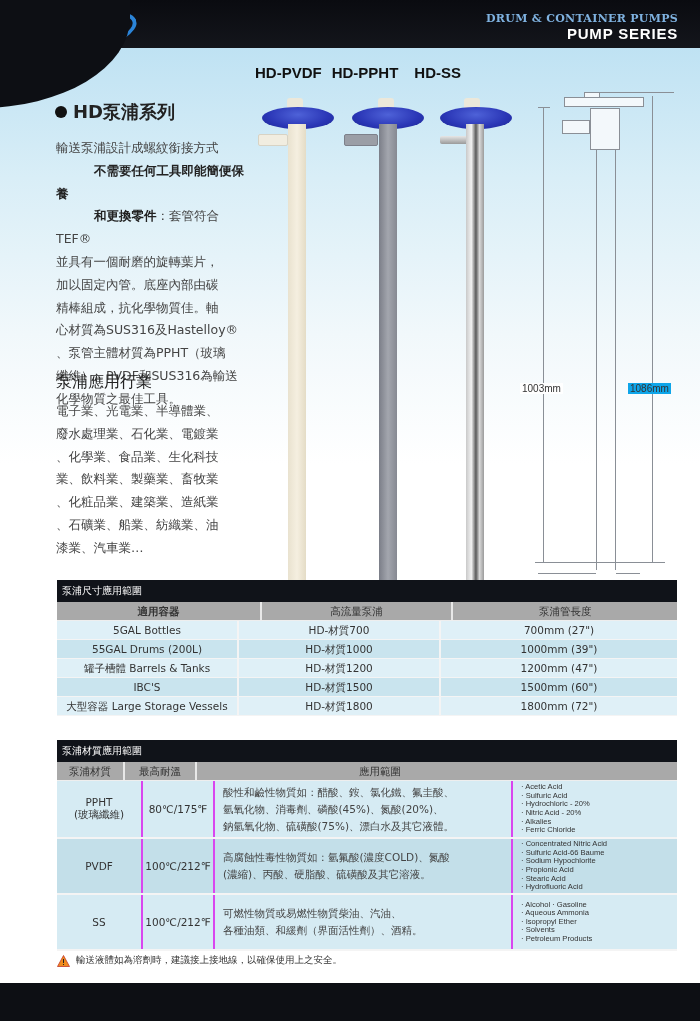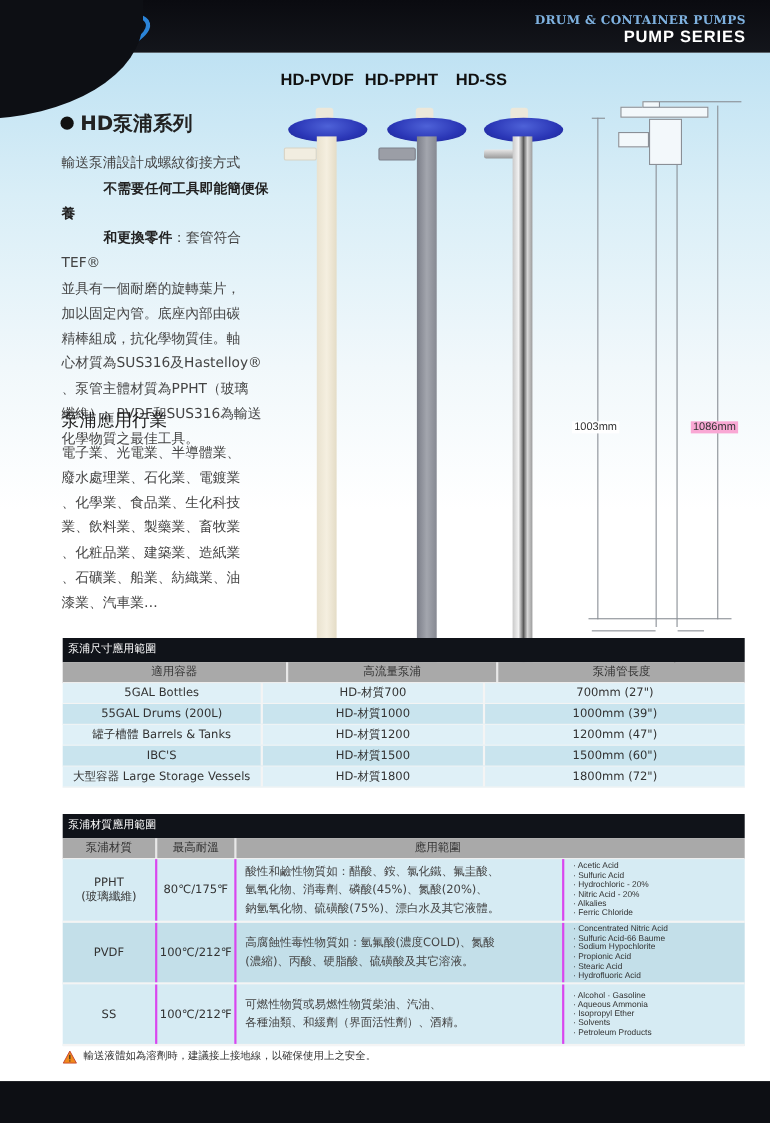--- a/index.html
+++ b/index.html
@@ -148,31 +148,31 @@
       <div style="position:absolute; left:54px; top:5px; width:80px; height:10px; border:1px solid #8a8f96; background:#f3f8fb;"></div>
       <div style="position:absolute; left:74px; top:0; width:16px; height:6px; border:1px solid #8a8f96; background:#f3f8fb;"></div>
       <div style="position:absolute; left:80px; top:16px; width:30px; height:42px; border:1px solid #8a8f96; background:#f3f8fb;"></div>
       <div style="position:absolute; left:52px; top:28px; width:28px; height:14px; border:1px solid #8a8f96; background:#f3f8fb;"></div>
       <div style="position:absolute; left:86px; top:58px; width:20px; height:420px; border-left:1px solid #8a8f96; border-right:1px solid #8a8f96;"></div>
       <div class="ln" style="left:33px; top:15px; width:1px; height:456px;"></div>
       <div class="ln" style="left:28px; top:15px; width:12px; height:1px;"></div>
       <div class="ln" style="left:142px; top:4px; width:1px; height:467px;"></div>
       <div class="ln" style="left:25px; top:470px; width:130px; height:1px;"></div>
       <div class="dim-label" style="left:10px; top:291px; background:#fff; padding:0 2px;">1003mm</div>
-      <div class="dim-label" style="left:118px; top:291px; background:#f9a8d4; padding:0 2px;">1086mm</div>
+      <div class="dim-label" style="left:118px; top:291px; background:#0ea5e9; padding:0 2px;">1086mm</div>
       <div class="ln" style="left:28px; top:481px; width:58px; height:1px;"></div>
       <div class="ln" style="left:106px; top:481px; width:24px; height:1px;"></div>
       <div class="dim-label" style="left:55px; top:489px;">HD-SS ϕ42mm</div>
       <div class="dim-label" style="left:43px; top:501px;">PPHT.PVDF ϕ41mm</div>
     </div>
 
     <div class="tbl-wrap" style="top:532px;">
       <div class="tbl-title">泵浦尺寸應用範圍</div>
       <div class="tbl-head">
-        <div style="width:216px;">適用容器</div>
+        <div style="width:216px;font-weight:bold;">適用容器</div>
         <div style="width:202px;">高流量泵浦</div>
         <div style="width:236px; border-right:none;">泵浦管長度</div>
       </div>
       <div>
         <div class="tbl-row">
           <div style="width:182px;">5GAL Bottles</div>
           <div style="width:202px;">HD-材質700</div>
           <div style="width:236px; border-right:none;">700mm (27")</div>
         </div>
         <div class="tbl-row">
@@ -194,21 +194,21 @@
           <div style="width:182px;">大型容器 Large Storage Vessels</div>
           <div style="width:202px;">HD-材質1800</div>
           <div style="width:236px; border-right:none;">1800mm (72")</div>
         </div>
       </div>
     </div>
 
     <div class="tbl-wrap" style="top:692px;">
       <div class="tbl-title">泵浦材質應用範圍</div>
       <div class="tbl-head">
-        <div style="width:86px;">泵浦材質</div>
+        <div style="width:68px;">泵浦材質</div>
         <div style="width:72px;">最高耐溫</div>
         <div style="width:366px; border-right:none;">應用範圍</div>
       </div>
       <div>
         <div class="mat-row" style="height:58px;">
           <div class="mat-cell-c" style="width:86px;">
             <span>PPHT</span>
             <span>(玻璃纖維)</span>
           </div>
           <div class="mat-cell-c" style="width:72px;">80℃/175℉</div>

